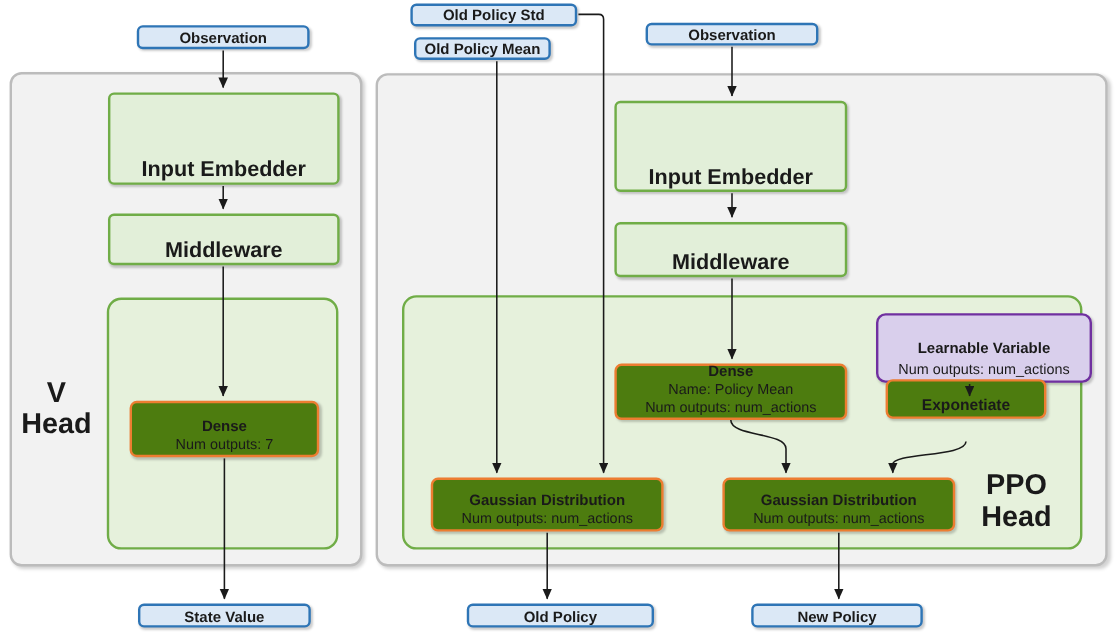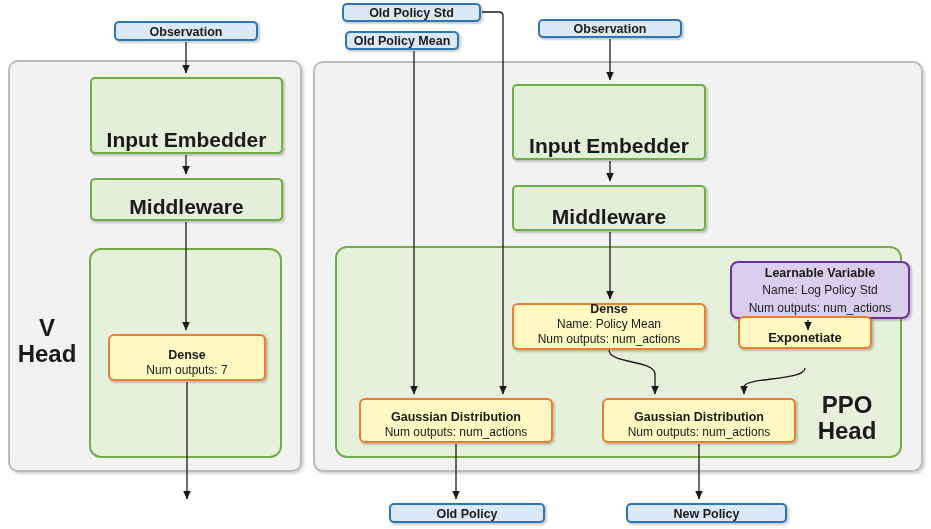--- a/index.html
+++ b/index.html
@@ -16,28 +16,28 @@
     position:absolute;box-sizing:border-box;display:flex;flex-direction:column;
     align-items:center;justify-content:flex-end;text-align:center;
     box-shadow:1.5px 1.5px 2px rgba(0,0,0,0.20);
   }
   .blue{
     background:#dbe8f6;border:2.5px solid #2e75b6;border-radius:5px;
     font-weight:bold;font-size:12.5px;
   }
   .green-lg{
     background:#e2efd9;border:2px solid #70ad47;border-radius:5px;
-    font-weight:bold;font-size:21px;
+    font-weight:bold;font-size:18px;
   }
   .container-green{
     position:absolute;background:#e6f1dc;border:2.5px solid #70ad47;border-radius:12px;
     box-sizing:border-box;
   }
   .orange{
-    background:#fef9c3;border:2.5px solid #ed7d31;border-radius:6px;
+    background:#4d7c0f;border:2.5px solid #ed7d31;border-radius:6px;
     font-size:12px;line-height:1.3;
   }
   .purple{
     background:#d9cfec;border:2.5px solid #7030a0;border-radius:8px;
     font-size:12px;line-height:1.45;
   }
   .node .title{font-weight:bold;font-size:12.5px;}
   .head-label{
     position:absolute;font-weight:bold;font-size:24px;line-height:1.08;
     text-align:center;display:flex;flex-direction:column;align-items:center;
@@ -70,20 +70,23 @@
   <div class="node green-lg" style="left:90px;top:77px;width:193px;height:77px;">
     <span>Input Embedder</span>
   </div>
   <div class="node green-lg" style="left:90px;top:178px;width:193px;height:43px;">
     <span>Middleware</span>
   </div>
   <div class="node orange" style="left:108px;top:334px;width:158px;height:47px;">
     <span class="title">Dense</span>
     <span>Num outputs: 7</span>
   </div>
+  <div class="node blue" style="left:115px;top:503px;width:144px;height:20px;">
+    <span>State Value</span>
+  </div>
 
   <div class="node blue" style="left:342px;top:3px;width:139px;height:19px;">
     <span>Old Policy Std</span>
   </div>
   <div class="node blue" style="left:345px;top:31px;width:114px;height:19px;">
     <span>Old Policy Mean</span>
   </div>
   <div class="node blue" style="left:538px;top:19px;width:144px;height:19px;">
     <span>Observation</span>
   </div>
@@ -93,38 +96,37 @@
   <div class="node green-lg" style="left:512px;top:185px;width:194px;height:46px;">
     <span>Middleware</span>
   </div>
   <div class="node orange" style="left:512px;top:303px;width:194px;height:47px;">
     <span class="title">Dense</span>
     <span>Name: Policy Mean</span>
     <span>Num outputs: num_actions</span>
   </div>
   <div class="node purple" style="left:718px;top:261px;width:180px;height:58px;margin-left:12px;">
     <span class="title">Learnable Variable</span>
-    <span>Name: Log Policy Std</span>
     <span>Num outputs: num_actions</span>
   </div>
   <div class="node orange" style="left:738px;top:316px;width:134px;height:33px;">
     <span class="title" style="font-size:13px;">Exponetiate</span>
   </div>
   <div class="node orange" style="left:359px;top:398px;width:194px;height:45px;">
     <span class="title">Gaussian Distribution</span>
     <span>Num outputs: num_actions</span>
   </div>
   <div class="node orange" style="left:602px;top:398px;width:194px;height:45px;">
     <span class="title">Gaussian Distribution</span>
     <span>Num outputs: num_actions</span>
   </div>
   <div class="node blue" style="left:389px;top:503px;width:156px;height:20px;">
     <span>Old Policy</span>
   </div>
-  <div class="node blue" style="left:626px;top:503px;width:161px;height:20px;">
+  <div class="node blue" style="left:626px;top:503px;width:143px;height:20px;">
     <span>New Policy</span>
   </div>
 
   <svg class="wires" width="931" height="529" viewBox="0 0 931 529">
     <defs>
       <marker id="ah" markerUnits="userSpaceOnUse" markerWidth="11" markerHeight="10" refX="8.5" refY="4" orient="auto">
         <path d="M0,0 L9,4 L0,8 Z" fill="#1a1a1a"></path>
       </marker>
     </defs>
     <g stroke="#1a1a1a" stroke-width="1.3" fill="none">

